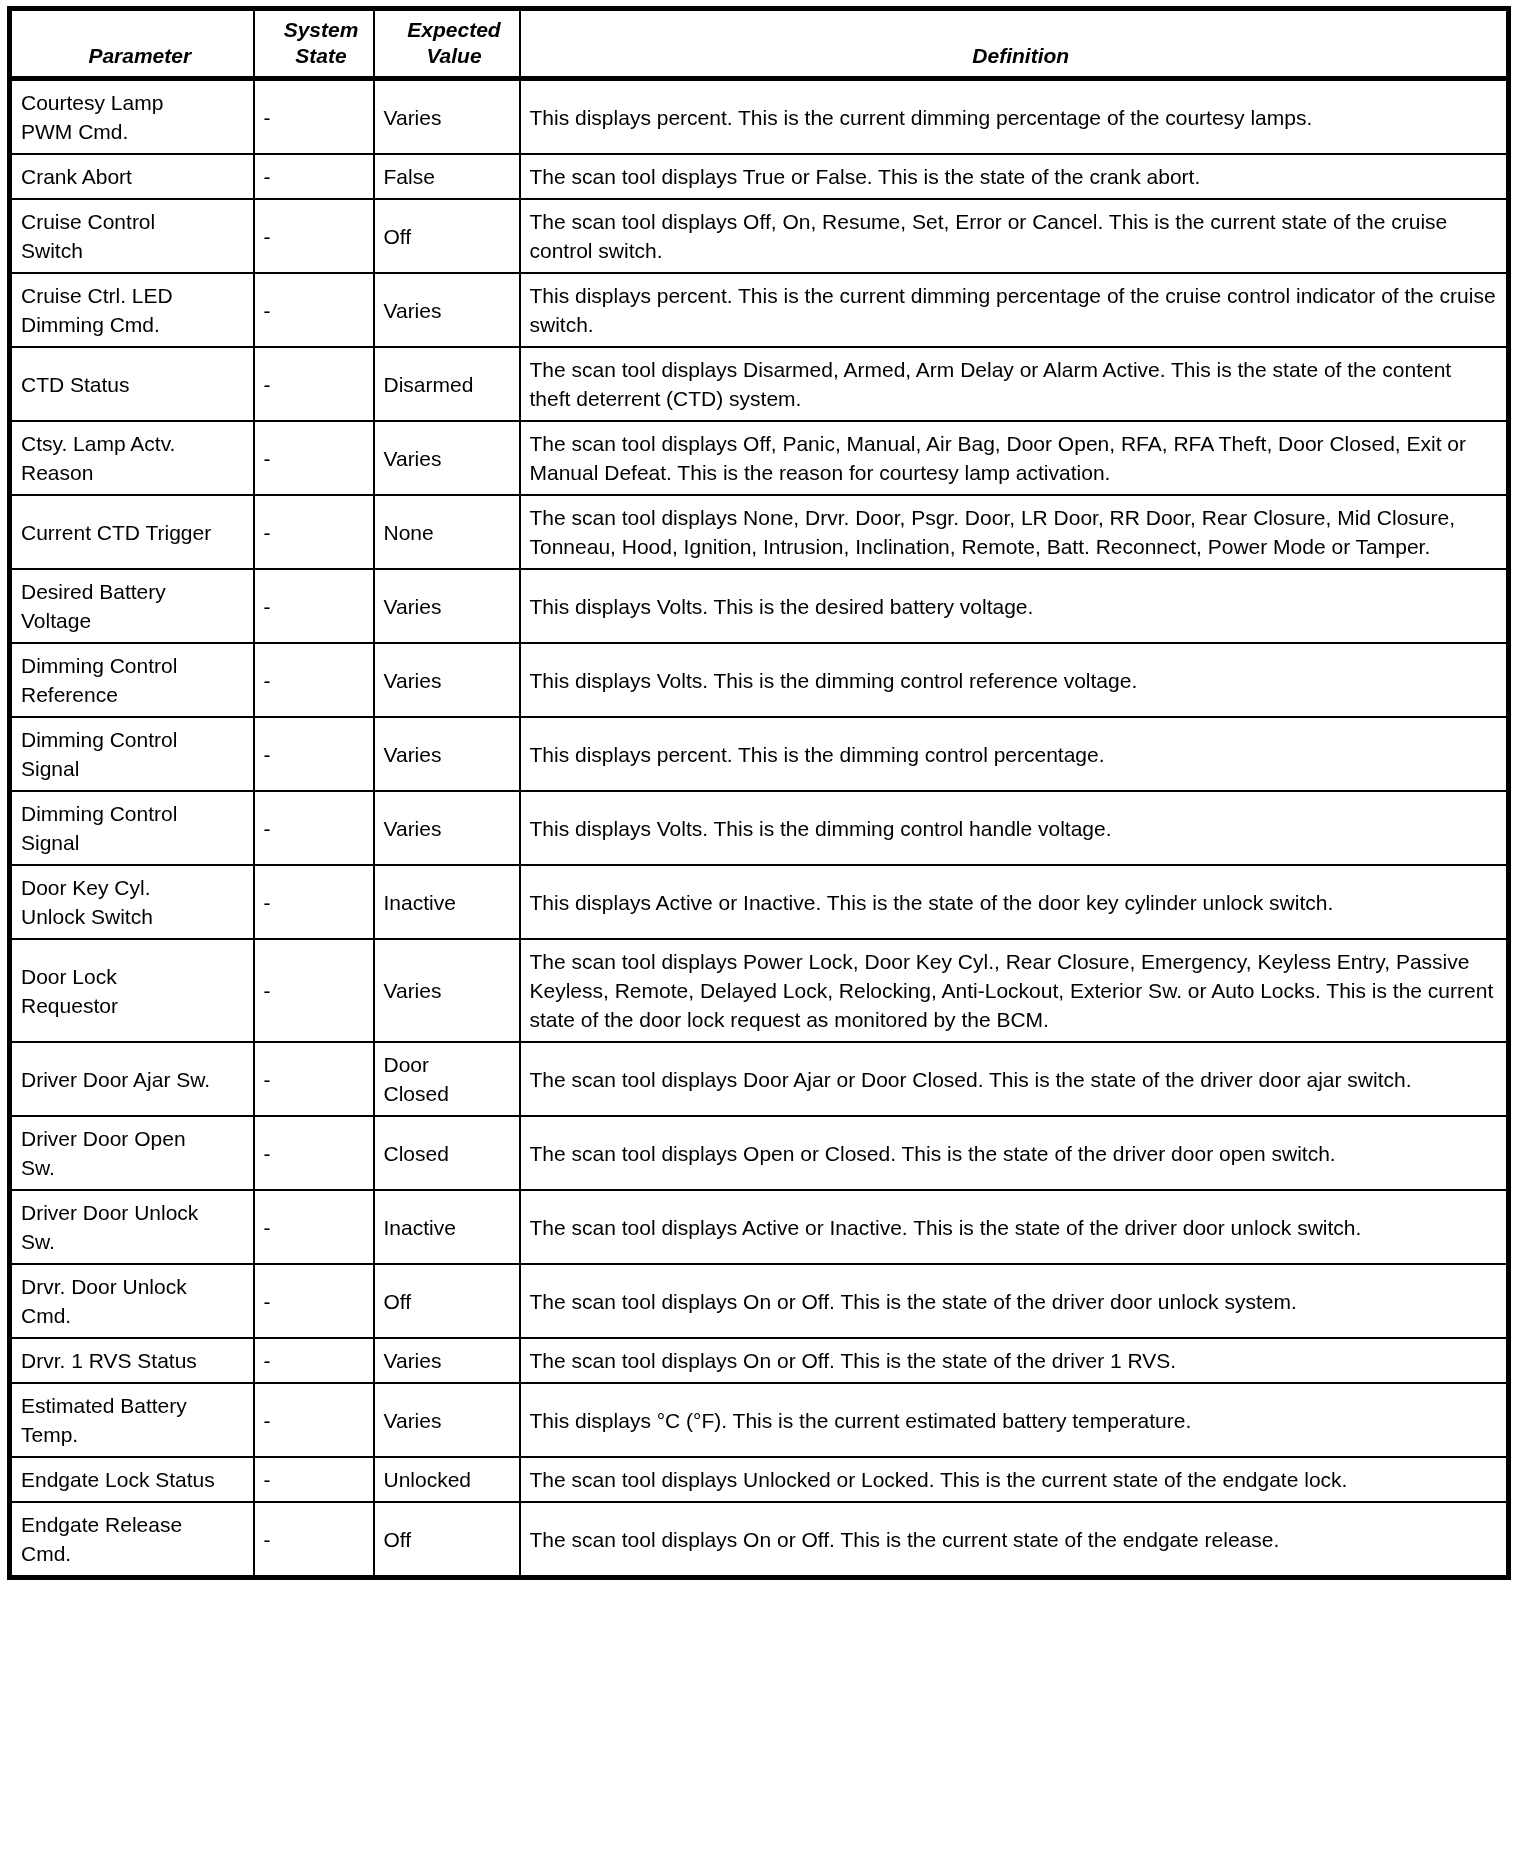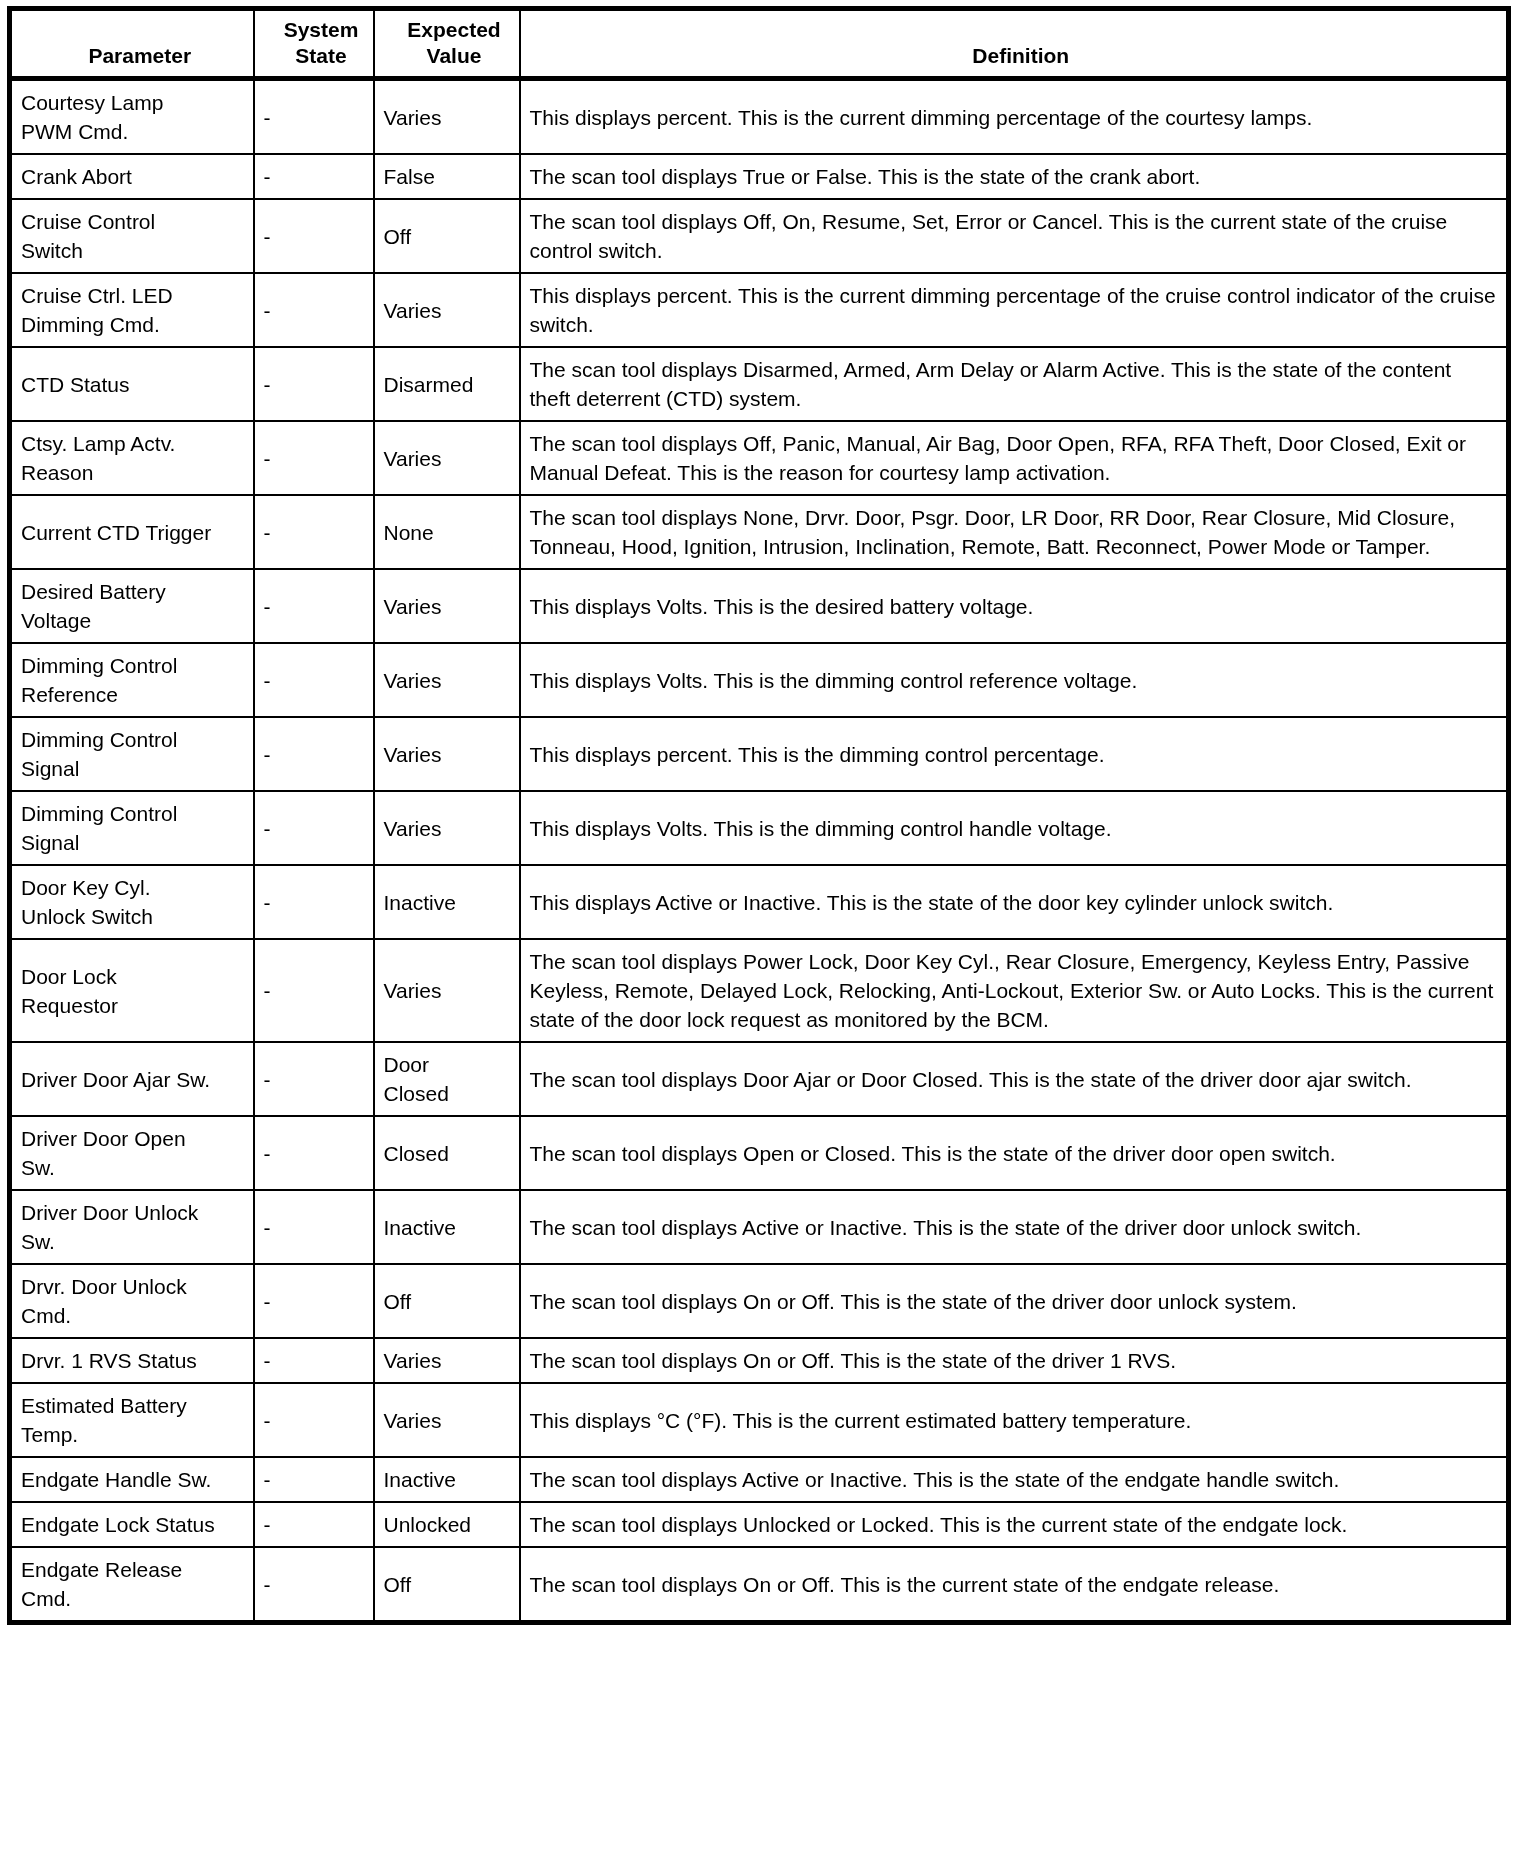--- a/index.html
+++ b/index.html
@@ -28,20 +28,21 @@
     overflow: hidden;
   }
   table.param-table thead th {
     border-bottom: 5px solid #000;
     font-weight: bold;
     font-size: 21px;
     line-height: 26px;
     text-align: center;
     vertical-align: bottom;
     padding: 6px 4px 7px 19px;
+    font-style: italic;
   }
   table.param-table td {
     font-size: 21px;
     line-height: 29px;
     vertical-align: middle;
     text-align: left;
     padding: 7px 9px;
   }
   td.col-parameter,
   td.col-state,
@@ -194,26 +195,20 @@
         <td class="col-definition">The scan tool displays On or Off. This is the state of the driver 1 RVS.</td>
       </tr>
       <tr>
         <td class="col-parameter">Estimated Battery
 Temp.</td>
         <td class="col-state">-</td>
         <td class="col-value">Varies</td>
         <td class="col-definition">This displays °C (°F). This is the current estimated battery temperature.</td>
       </tr>
       <tr>
-        <td class="col-parameter">Endgate Handle Sw.</td>
-        <td class="col-state">-</td>
-        <td class="col-value">Inactive</td>
-        <td class="col-definition">The scan tool displays Active or Inactive. This is the state of the endgate handle switch.</td>
-      </tr>
-      <tr>
         <td class="col-parameter">Endgate Lock Status</td>
         <td class="col-state">-</td>
         <td class="col-value">Unlocked</td>
         <td class="col-definition">The scan tool displays Unlocked or Locked. This is the current state of the endgate lock.</td>
       </tr>
       <tr>
         <td class="col-parameter">Endgate Release
 Cmd.</td>
         <td class="col-state">-</td>
         <td class="col-value">Off</td>

